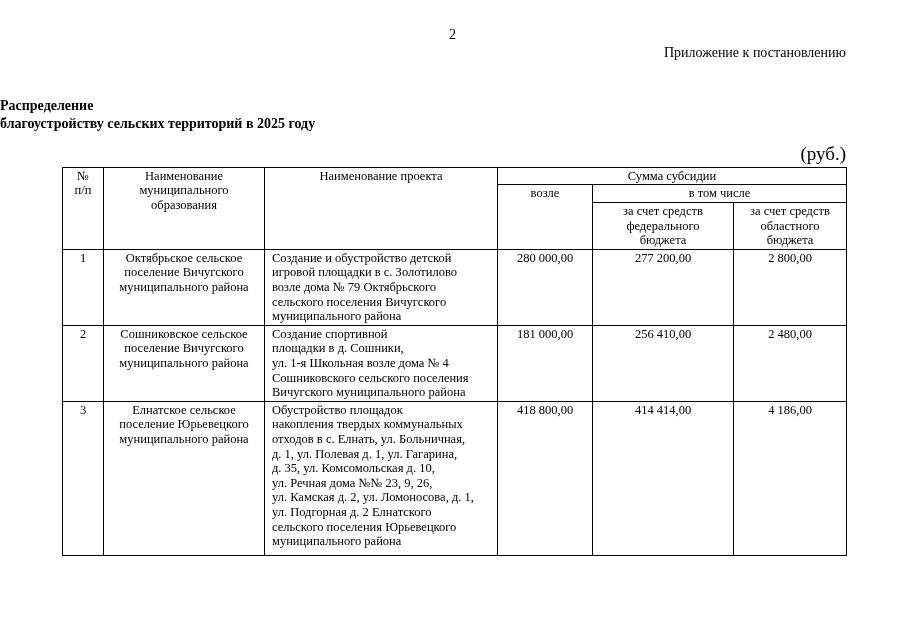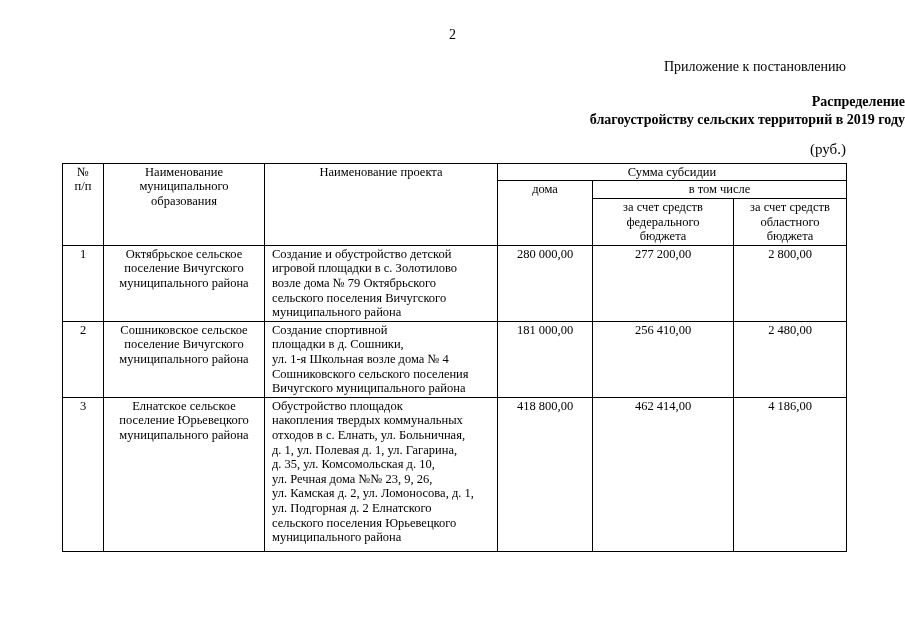--- a/index.html
+++ b/index.html
@@ -11,36 +11,35 @@
     color:#000000;
     font-family:"Liberation Serif","DejaVu Serif",serif;
     overflow:hidden;
   }
   .page-number {
     padding-top:26px;
     text-align:center;
     font-size:14px; line-height:18px;
   }
   .annex {
-    margin-top:14px;
     padding-right:59px;
     text-align:right;
     font-size:14px; line-height:17.5px;
   }
   .doc-title {
-    margin-top:17px;
-    text-align:right;
+    margin-top:35px;
+    text-align:left;
     font-weight:bold;
     font-size:14px; line-height:18px;
   }
   .units {
     margin-top:13px;
     padding-right:59px;
     text-align:right;
-    font-size:15px; line-height:15px;
+    font-size:19px; line-height:15px;
   }
   table.subsidy {
     margin:6px 0 0 62px;
     width:784px;
     border-collapse:collapse;
     table-layout:fixed;
   }
   table.subsidy th, table.subsidy td {
     border:1px solid #000;
     font-weight:normal;
@@ -70,21 +69,21 @@
 <div class="page">
 
   <div class="page-number">2</div>
 
   <div class="annex">
     <div>Приложение к постановлению</div>
   </div>
 
   <div class="doc-title">
     <div>Распределение</div>
-    <div>благоустройству сельских территорий в 2019 году</div>
+    <div>благоустройству сельских территорий в 2025 году</div>
   </div>
 
   <div class="units">(руб.)</div>
 
   <table class="subsidy">
     <colgroup>
       <col style="width:41px">
       <col style="width:161px">
       <col style="width:233px">
       <col style="width:95px">
@@ -95,21 +94,21 @@
       <tr>
         <th rowspan="3">№
 п/п</th>
         <th rowspan="3">Наименование
 муниципального
 образования</th>
         <th rowspan="3">Наименование проекта</th>
         <th colspan="3">Сумма субсидии</th>
       </tr>
       <tr>
-        <th rowspan="2">дома</th>
+        <th rowspan="2">возле</th>
         <th colspan="2">в том числе</th>
       </tr>
       <tr>
         <th>за счет средств
 федерального
 бюджета</th>
         <th>за счет средств
 областного
 бюджета</th>
       </tr>
@@ -152,19 +151,19 @@
 накопления твердых коммунальных
 отходов в с. Елнать, ул. Больничная,
 д. 1, ул. Полевая д. 1, ул. Гагарина,
 д. 35, ул. Комсомольская д. 10,
 ул. Речная дома №№ 23, 9, 26,
 ул. Камская д. 2, ул. Ломоносова, д. 1,
 ул. Подгорная д. 2 Елнатского
 сельского поселения Юрьевецкого
 муниципального района</td>
         <td>418 800,00</td>
-        <td>462 414,00</td>
+        <td>414 414,00</td>
         <td>4 186,00</td>
       </tr>
     </tbody>
   </table>
 
 </div>
 
 </body></html>

